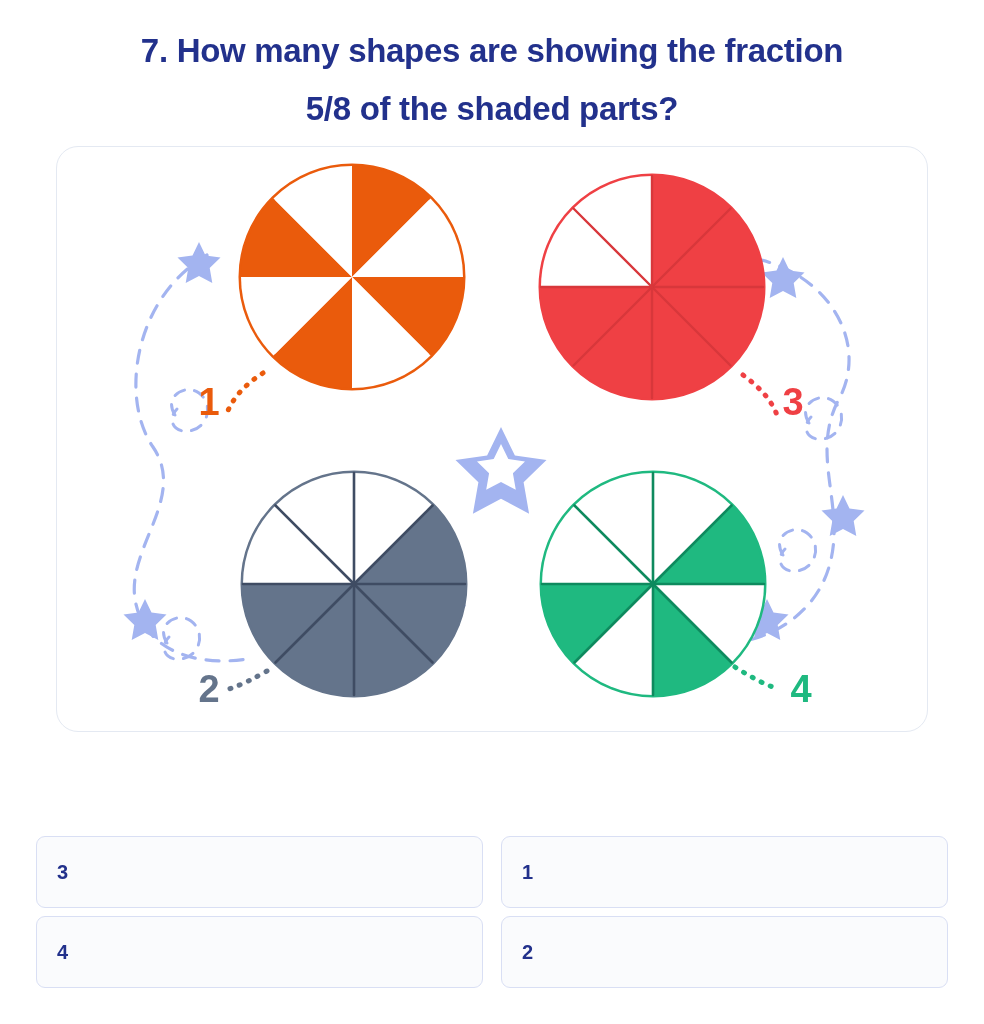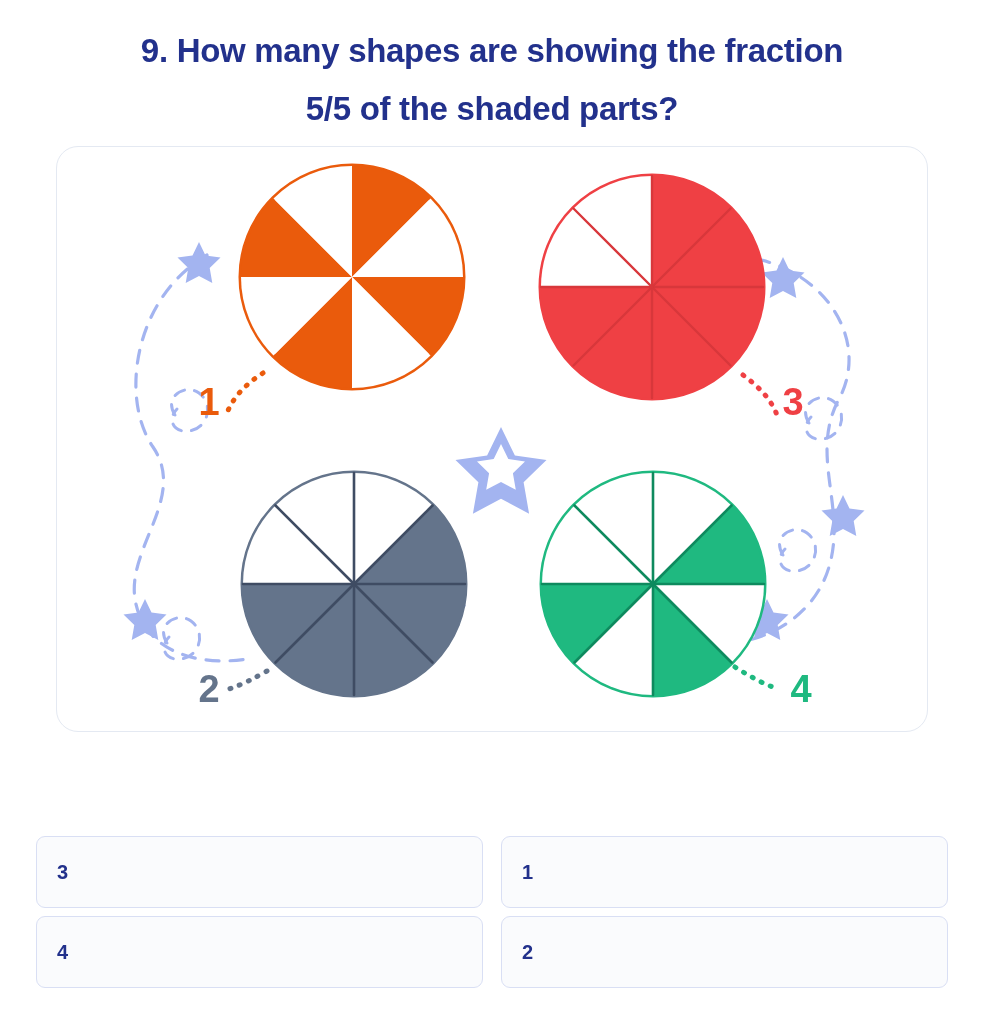--- a/index.html
+++ b/index.html
@@ -78,22 +78,22 @@
     font-size: 20px;
     font-weight: bold;
   }
 </style>
 </head>
 <body>
 
 <div class="page">
 
   <div class="question-title">
-    <div>9. How many shapes are showing the fraction</div>
-    <div>5/5 of the shaded parts?</div>
+    <div>7. How many shapes are showing the fraction</div>
+    <div>5/8 of the shaded parts?</div>
   </div>
 
   <div class="figure-card">
     <svg class="figure-svg" viewBox="0 0 872 586">
       <defs>
         
       </defs>
 
       <g stroke="#A3B4F0" fill="none" stroke-width="3.2" stroke-dasharray="13 11" stroke-linecap="round">
         <path d="M150 108 C 78 150, 62 250, 96 300 C 130 350, 70 400, 78 452 C 86 504, 140 520, 190 512"></path>

